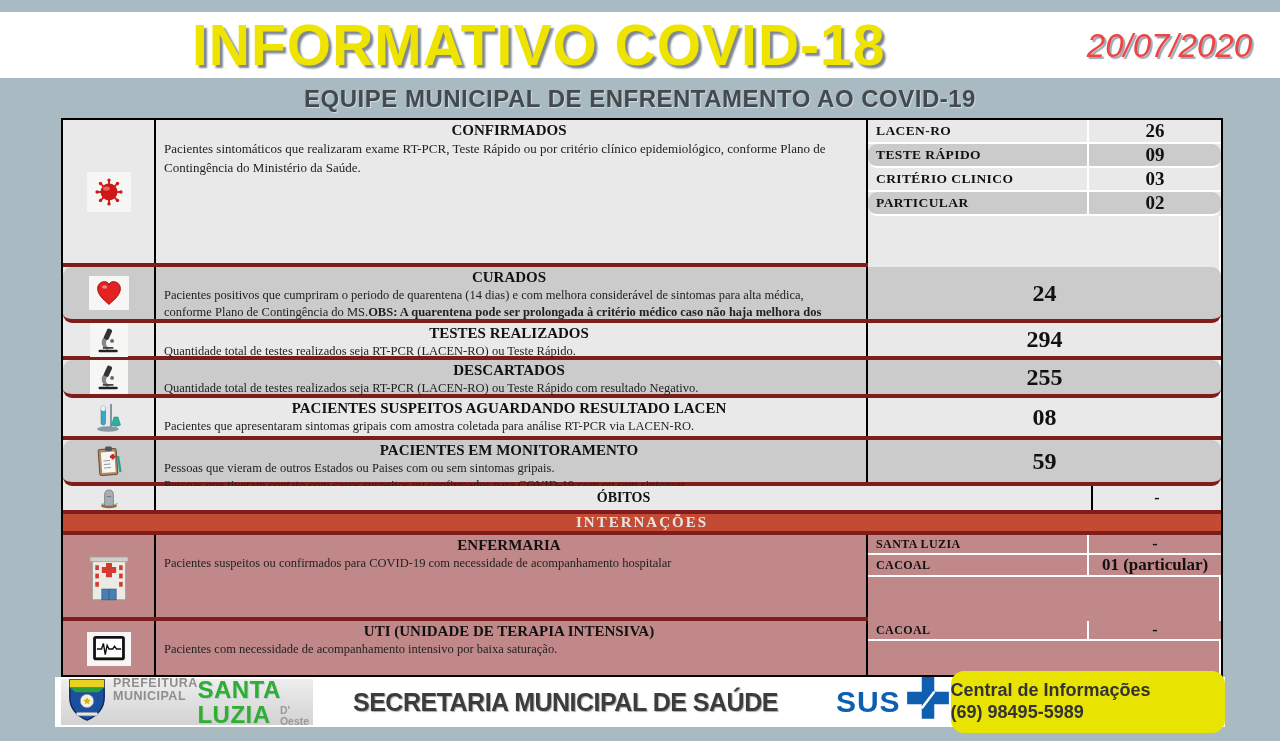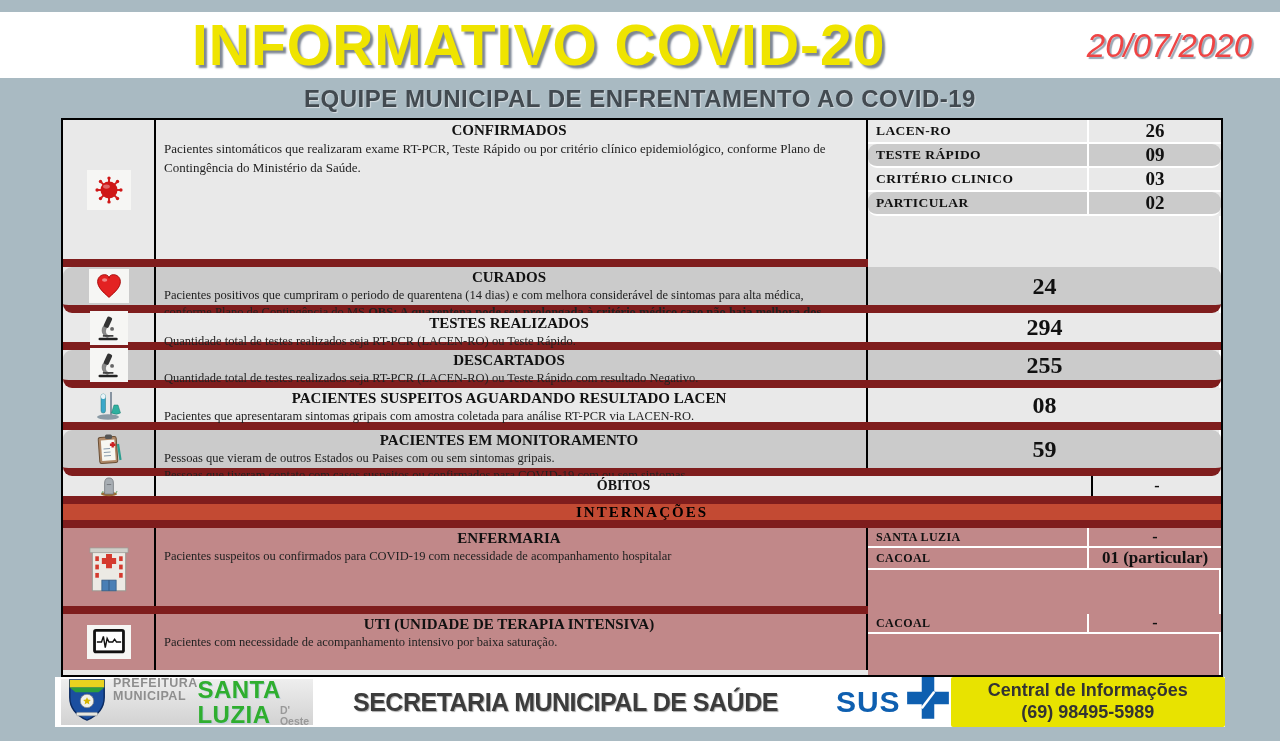--- a/index.html
+++ b/index.html
@@ -32,27 +32,27 @@
     font-family:"Liberation Sans", sans-serif; font-weight:bold; font-size:24px;
     color:#424a50; text-shadow:1px 1px 1px #d6dde1; letter-spacing:0.5px;
   }
 
   
   .report-table {
     position:absolute; left:61px; top:118px; width:1162px; height:559px;
     border:2px solid #000; background:#e9e9e9; display:flex; flex-direction:column;
     overflow:hidden;
   }
-  .t-row { display:flex; border-bottom:8px solid #7f1d1d; width:100%; }
+  .t-row { display:flex; border-bottom:4px solid #7f1d1d; width:100%; }
   .t-row:last-child { border-bottom:none; }
   .shade-light { background:#e9e9e9; }
   .shade-dark  { background:#cbcbcb;border-radius:9px; }
   .shade-pink  { background:#c18889; }
 
-  .h-confirmados{height:147px}.h-curados{height:46px}.h-testes{height:37px}
+  .h-confirmados{height:147px}.h-curados{height:56px}.h-testes{height:37px}
   .h-descartados{height:38px}.h-suspeitos{height:42px}.h-monitoramento{height:46px}
   .h-obitos{height:28px}.h-internacoes{height:24px}.h-enfermaria{height:86px}.h-uti{height:56px}
 
   .c-icon { flex:0 0 93px; border-right:2px solid #000; display:flex;
             align-items:center; justify-content:center; }
   .icon-box { background:#f6f6f4; padding:3px 5px; display:flex; align-items:center;
               justify-content:center; }
   .icon-box.no-bg { background:transparent; }
   .c-desc { flex:0 0 712px; border-right:2px solid #000; padding:1px 12px 0 8px; }
   .c-right { flex:1; display:flex; flex-direction:column; }
@@ -73,21 +73,21 @@
                    font-weight:bold; font-size:16px; color:#111; }
 
   .row-title { text-align:center; font-weight:bold; font-size:15px; color:#111;
                line-height:1.25; }
   .row-desc  { font-size:12.5px; color:#222; line-height:1.35; }
   .row-desc .bold-seg { font-weight:bold; }
   .h-confirmados .row-desc { font-size:13px; line-height:1.45; }
 
   .banner-red { background:#c34a33; width:100%; display:flex; align-items:center;
                 justify-content:center; font-weight:bold; font-size:15px;
-                letter-spacing:2px; color:#000000; }
+                letter-spacing:2px; color:#e5e5e5; }
 
   .pink-label { font-size:12px; }
   .pink-value { font-size:16px; }
   .pink-value.big { font-size:17px; }
 
   
   .footer {
     position:absolute; left:55px; top:677px; width:1170px; height:50px;
     background:#ffffff; display:flex; align-items:center;
     font-family:"Liberation Sans", sans-serif;
@@ -97,32 +97,32 @@
               align-items:center; padding:0 6px; }
   .logo-text { margin-left:6px; display:flex; flex-direction:row; line-height:1.05; }
   .logo-line1 { font-size:12.5px; font-weight:bold; color:#8e8e8e; letter-spacing:0.5px; }
   .logo-line2 { font-size:24px; font-weight:bold; color:#2fae2f;
                 text-shadow:1px 1px 0 #bcd; letter-spacing:0.5px; }
   .logo-line3 { font-size:10.5px; font-weight:bold; color:#999; align-self:flex-end; }
   .secretaria { margin-left:40px; font-weight:bold; font-size:25px; color:#3c3c3c;
                 text-shadow:1px 1px 1px #aaa; letter-spacing:-0.5px; white-space:nowrap; }
   .sus-logo { margin-left:58px; display:flex; align-items:center; }
   .sus-text { font-weight:bold; font-size:30px; color:#0e5fb0; letter-spacing:1px; }
-  .info-box { margin-left:auto; width:310px; height:50px; background:#e8e300;
-              border-radius:2px; display:flex; flex-direction:column;
-              align-items:center; justify-content:center; }
+  .info-box { margin-left:auto; width:310px; height:62px; background:#e8e300;
+              border-radius:13px; display:flex; flex-direction:column;
+              justify-content:center; }
   .info-line { font-weight:bold; font-size:18px; color:#333; line-height:1.2; }
 </style>
 </head>
 <body>
 
 <div class="page">
 
   <div class="title-band">
-    <div class="main-title">INFORMATIVO COVID-20</div>
+    <div class="main-title">INFORMATIVO COVID-18</div>
     <div class="date">20/07/2020</div>
   </div>
   <div class="subtitle">EQUIPE MUNICIPAL DE ENFRENTAMENTO AO COVID-19</div>
 
   <div class="report-table">
 
     <div class="t-row h-confirmados shade-light">
       <div class="c-icon shade-light">
         <span class="icon-box">
           <svg width="34" height="34" viewBox="0 0 40 40">

